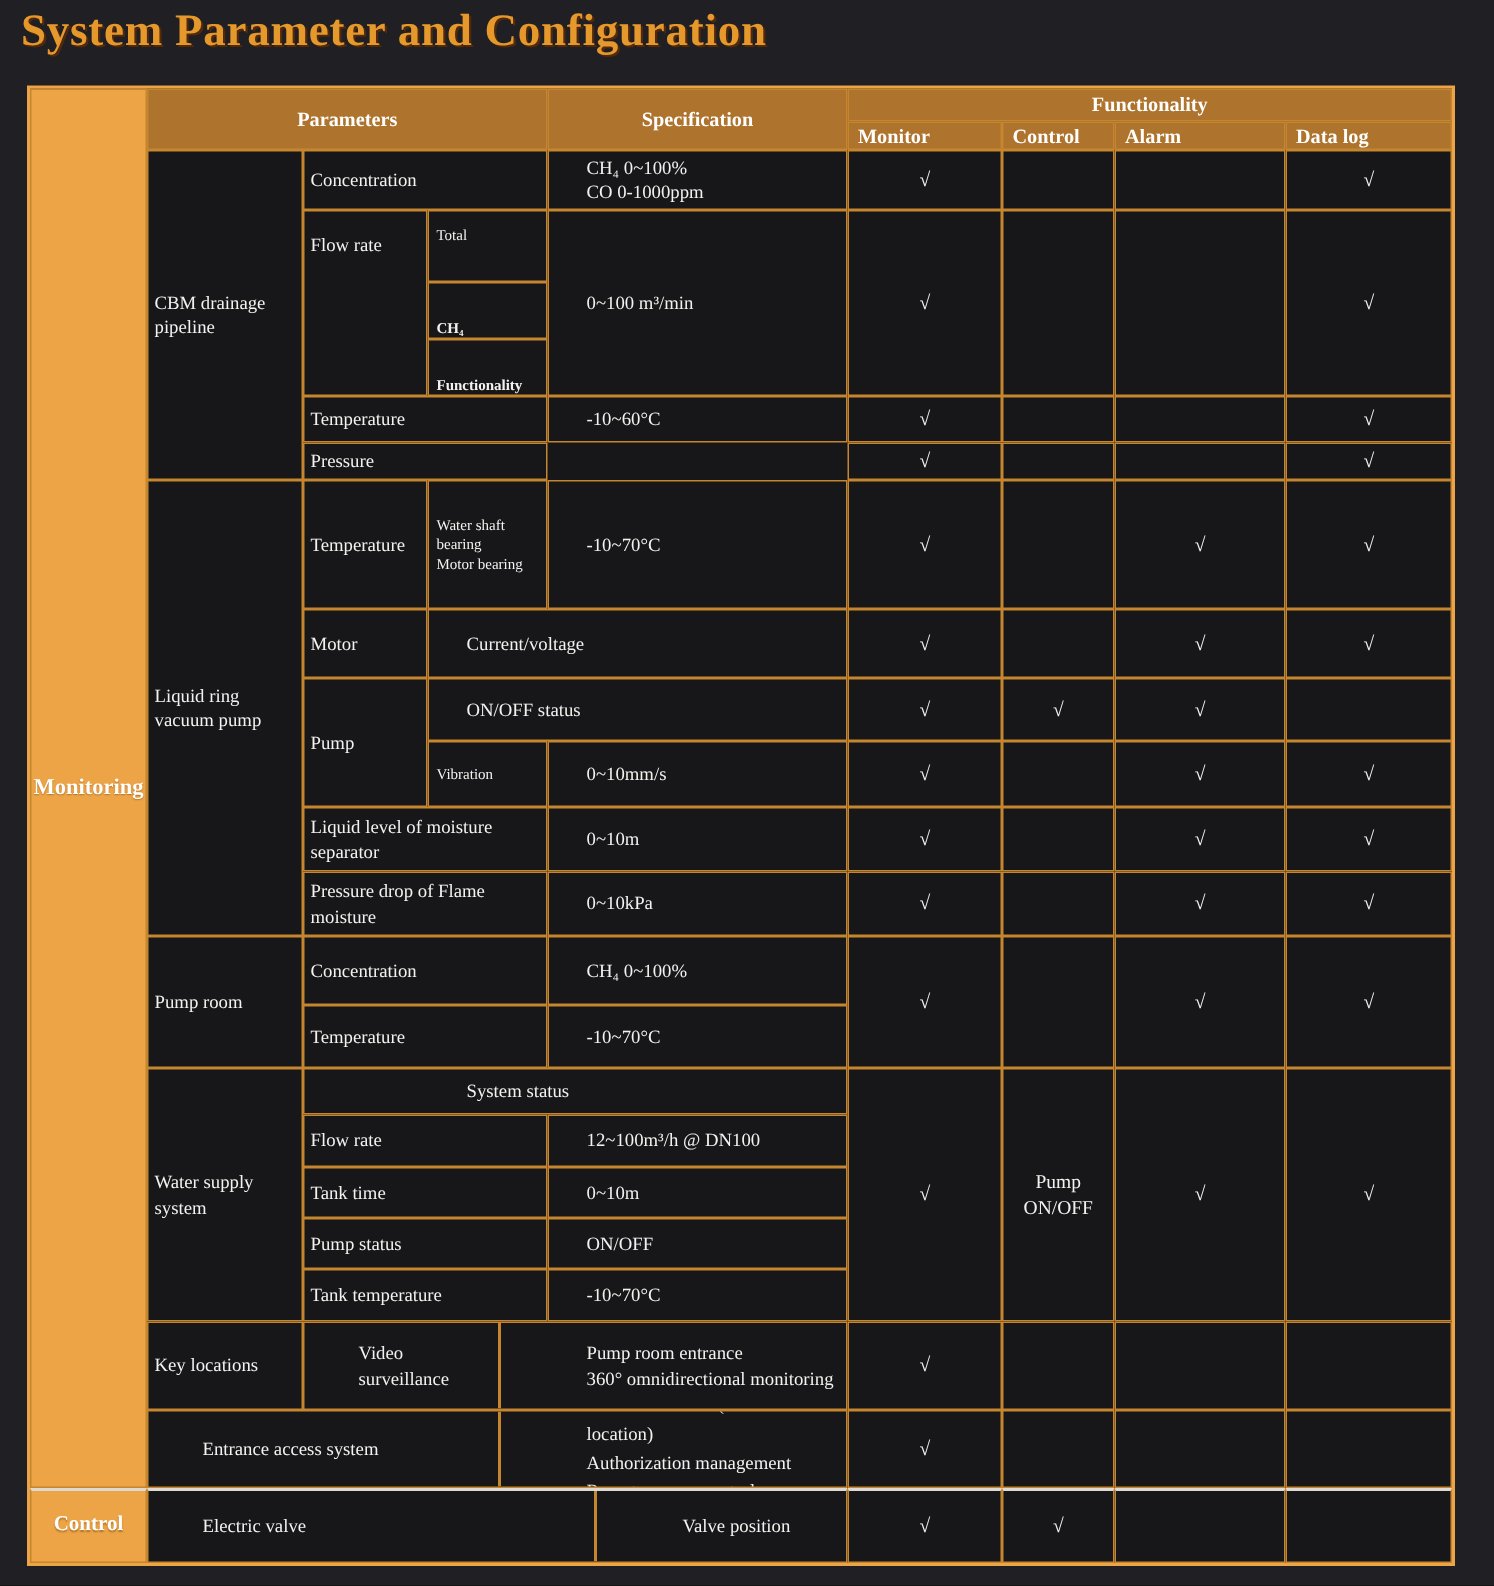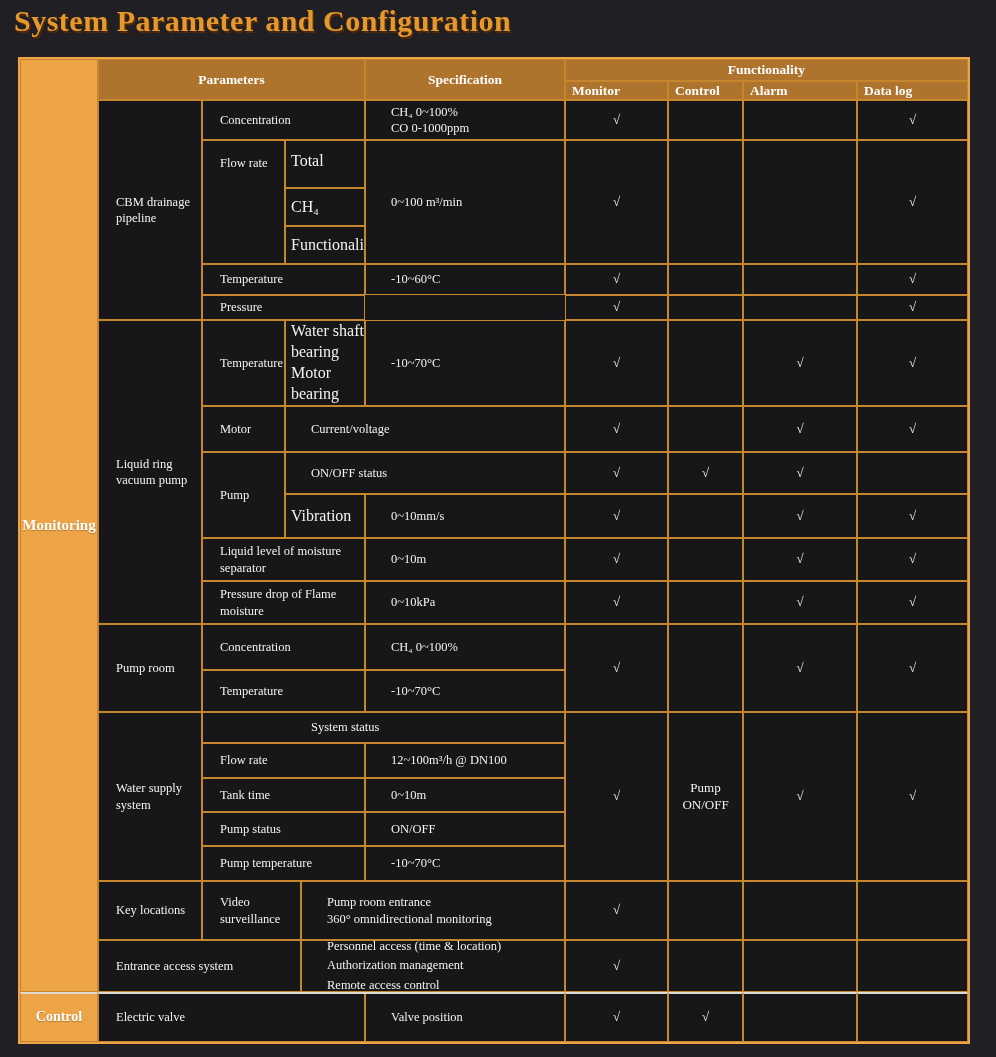--- a/index.html
+++ b/index.html
@@ -24,31 +24,31 @@
     border:2px solid var(--orange); background:var(--cell);
   }
   .cell{
     box-sizing:border-box; display:flex; align-items:center;
     border:1px solid var(--bd); background:var(--cell);
     color:#f3f2ef; font-size:12.5px; line-height:1.3; overflow:hidden;
   }
   .hd{background:var(--brown); font-weight:700; font-size:13.5px; justify-content:center; color:#fff;}
   .hleft{justify-content:flex-start; padding-left:6px;}
   .side{background:var(--orange); font-weight:700; font-size:15px; justify-content:center; color:#fff; text-shadow:0 1px 1px rgba(90,45,5,.4);}
-  .pl5{padding-left:5px;} .pl8{padding-left:17px;} .pl25{padding-left:25px;}
+  .pl5{padding-left:5px;} .pl8{padding-left:4px;} .pl25{padding-left:25px;}
   .pl108{padding-left:108px;}
   .vtop{align-items:flex-start;}
-  .pt8{padding-top:8px;} .pt10{padding-top:10px;} .pt14{padding-top:14px;}
+  .pt8{padding-top:24px;font-weight:bold;} .pt10{padding-top:10px;} .pt14{padding-top:14px;}
   .pre{white-space:pre-line;}
-  .tight{font-size:16px;}
+  .tight{font-size:10px;}
   .spread{line-height:1.55;}
   .fcell{justify-content:center; text-align:center; font-size:13px;}
   .wt{border-top:2px solid var(--sep);}
   .split{padding:0;}
-  .split .seg{box-sizing:border-box; height:100%; display:flex; align-items:center; border-right:2px solid var(--bd);}
+  .split .seg{box-sizing:border-box; height:100%; display:flex; align-items:center; border-right:2px solid var(--bd);margin-left:32px;}
   .split .seg:last-child{border-right:none; flex:1;}
 </style>
 </head>
 <body>
 
 <div class="stage">
   <h1 class="title">System Parameter and Configuration</h1>
 
   <div class="tbl" id="grid">
 
@@ -99,21 +99,21 @@
     <div class="cell pl25" style="grid-column:5;grid-row:16">-10~70°C</div>
 
     <div class="cell pl8" style="grid-column:2;grid-row:17/22">Water supply system</div>
     <div class="cell pl108" style="grid-column:3/6;grid-row:17">System status</div>
     <div class="cell pl8" style="grid-column:3/5;grid-row:18">Flow rate</div>
     <div class="cell pl25" style="grid-column:5;grid-row:18">12~100m³/h @ DN100</div>
     <div class="cell pl8" style="grid-column:3/5;grid-row:19">Tank time</div>
     <div class="cell pl25" style="grid-column:5;grid-row:19">0~10m</div>
     <div class="cell pl8" style="grid-column:3/5;grid-row:20">Pump status</div>
     <div class="cell pl25" style="grid-column:5;grid-row:20">ON/OFF</div>
-    <div class="cell pl8" style="grid-column:3/5;grid-row:21">Pump temperature</div>
+    <div class="cell pl8" style="grid-column:3/5;grid-row:21">Tank temperature</div>
     <div class="cell pl25" style="grid-column:5;grid-row:21">-10~70°C</div>
 
     <div class="cell pl8" style="grid-column:2;grid-row:22">Key locations</div>
     <div class="cell split" style="grid-column:3/6;grid-row:22">
       <div class="seg pl8" style="width:99px">Video surveillance</div>
       <div class="seg pl25 pre">Pump room entrance
 360° omnidirectional monitoring</div>
     </div>
 
     <div class="cell split" style="grid-column:2/6;grid-row:23">

